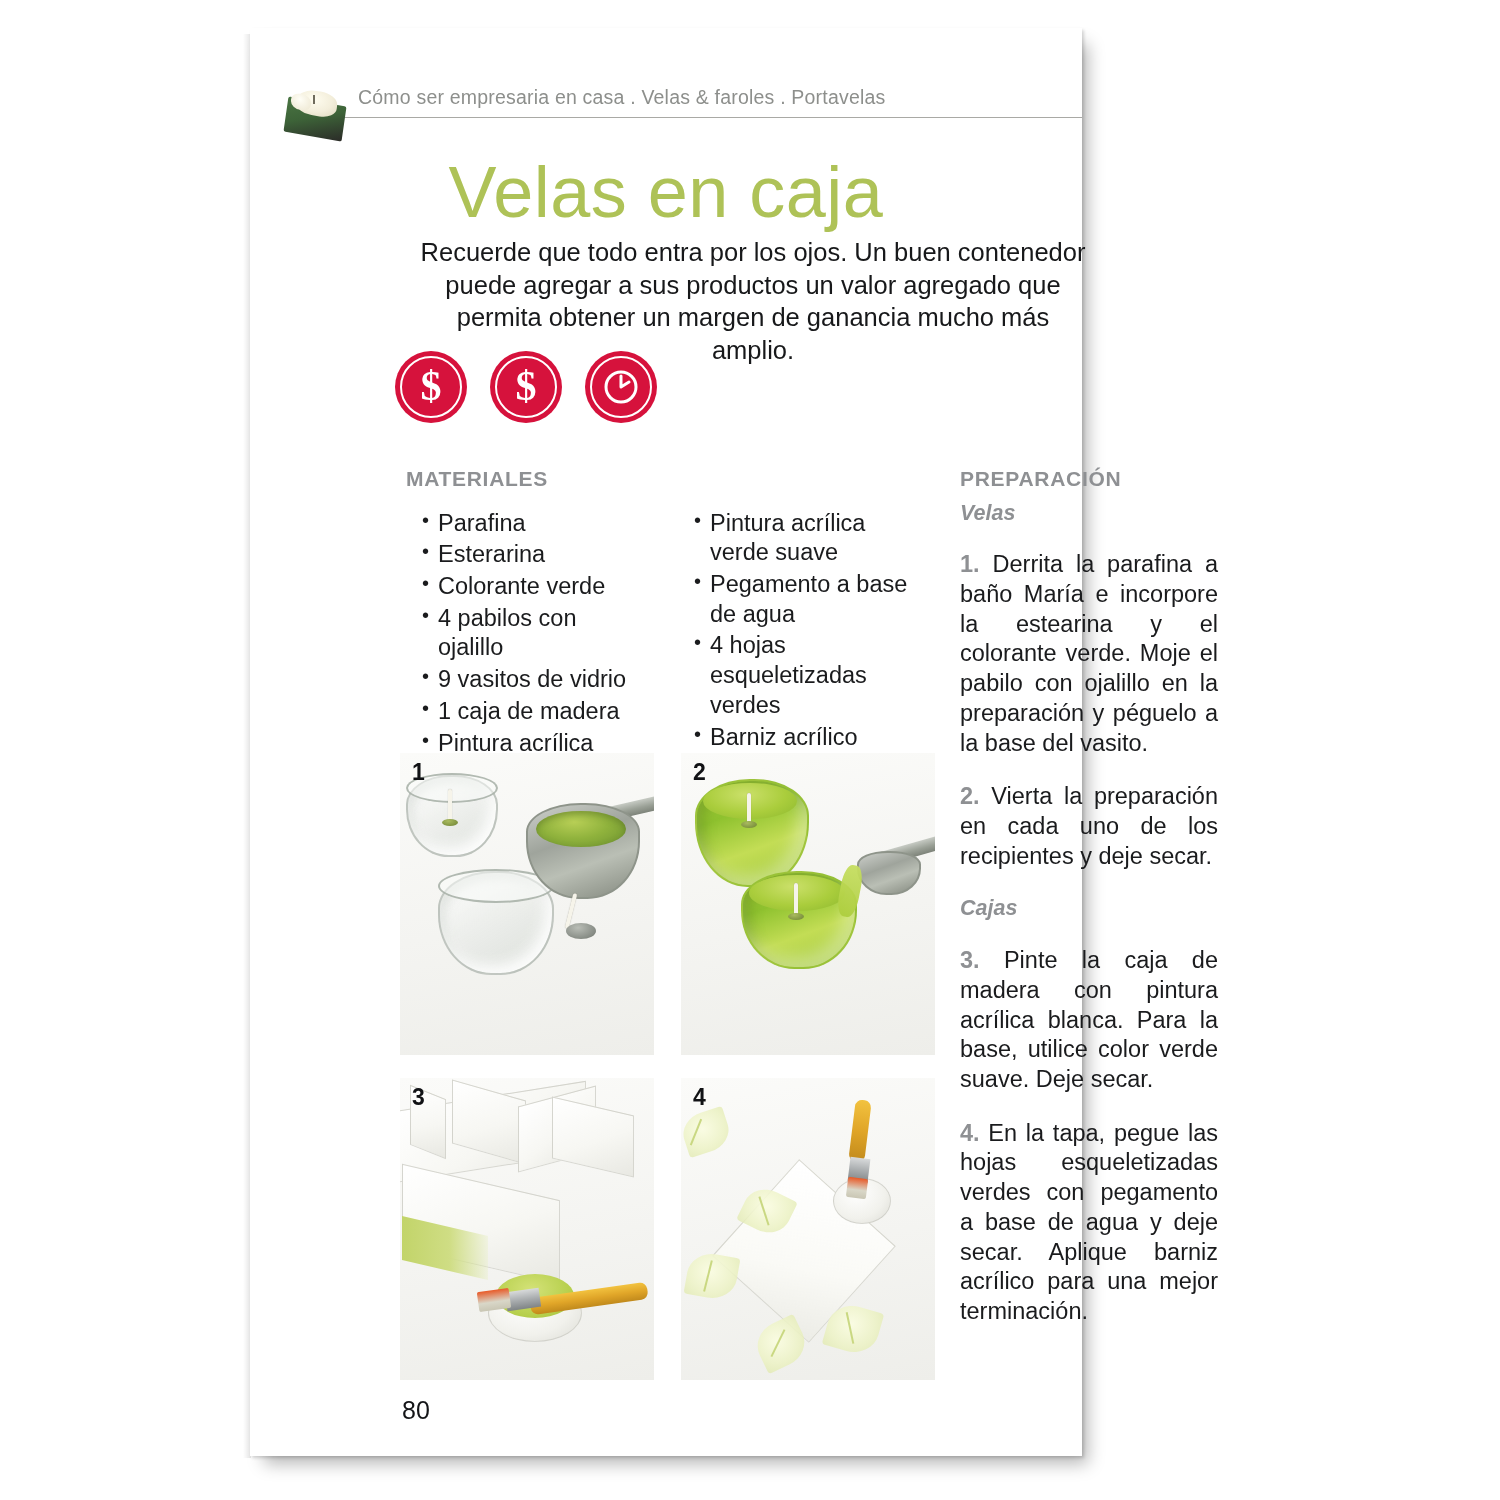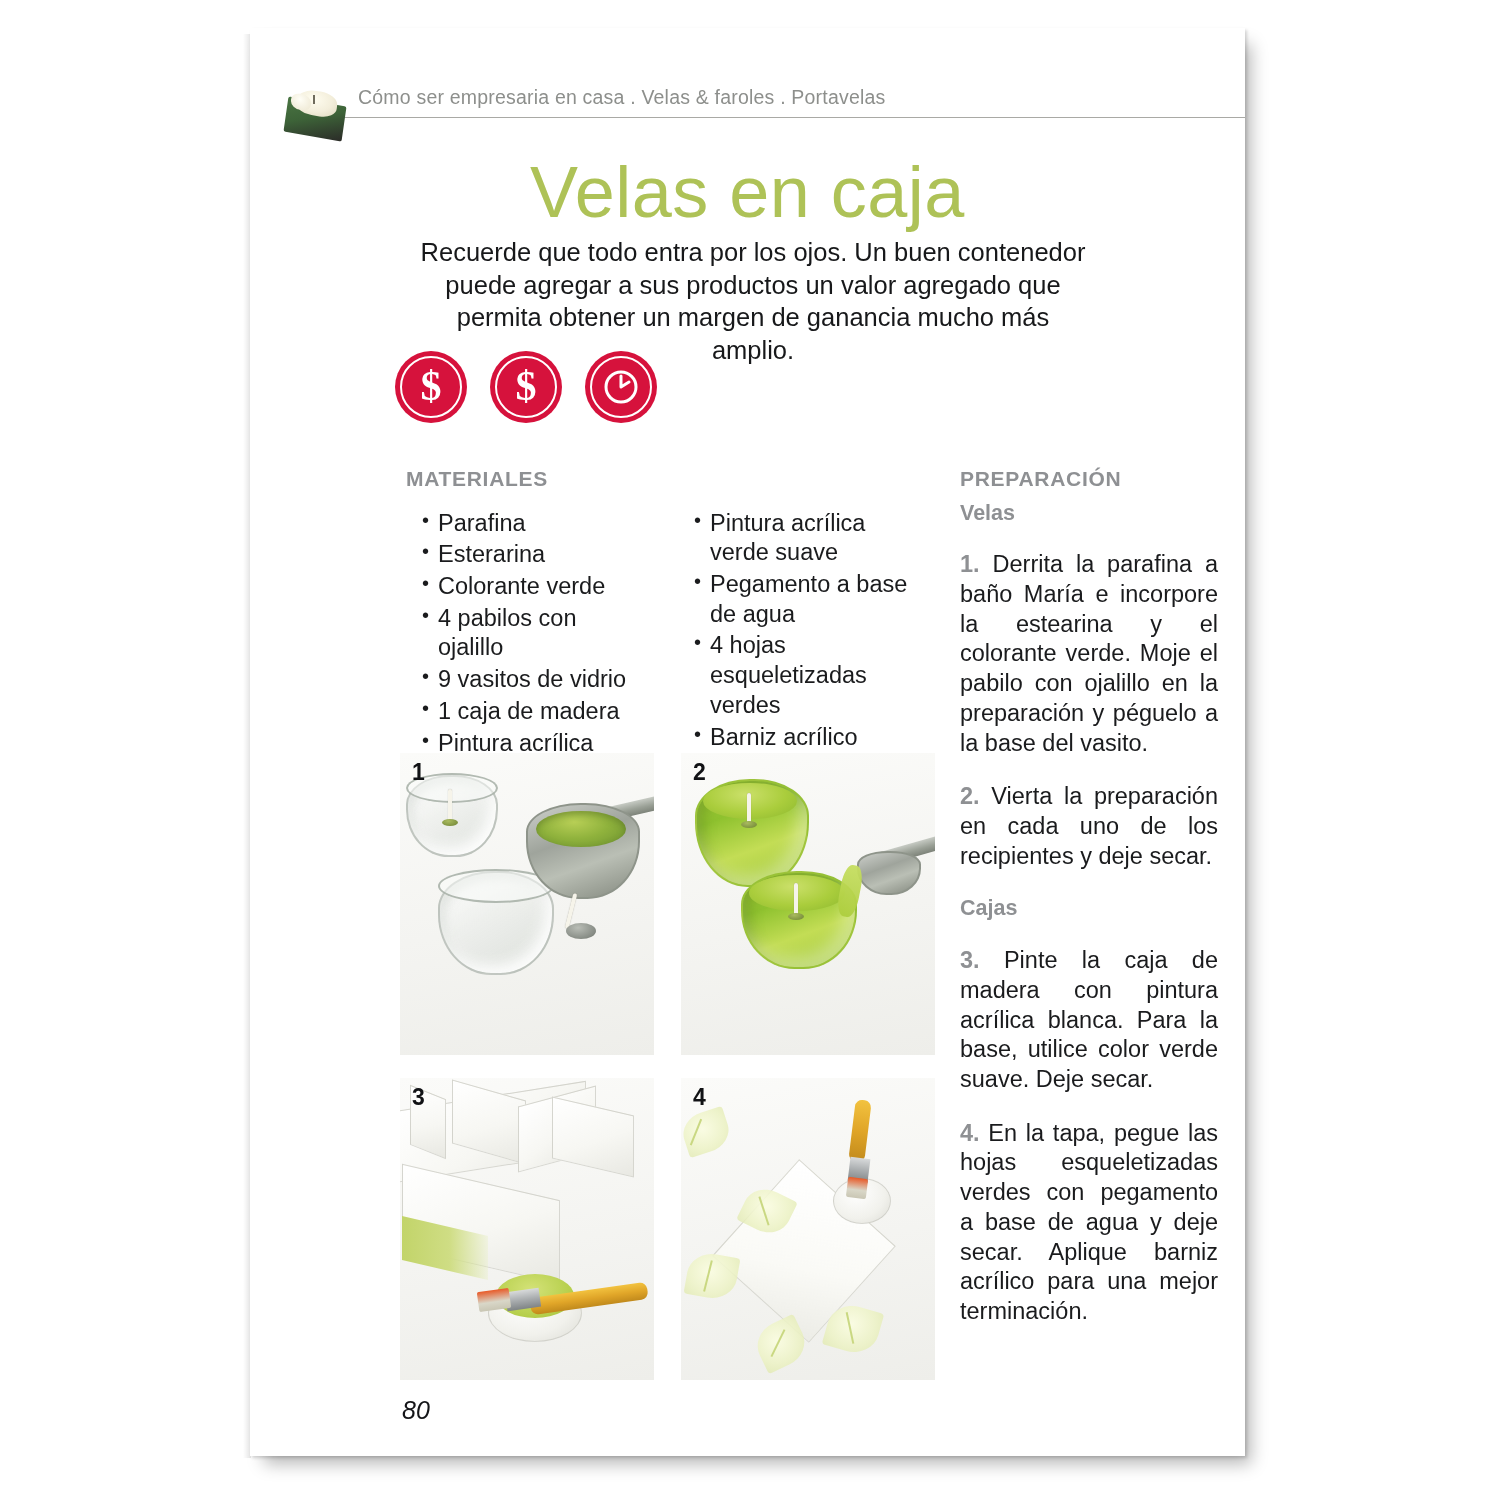--- a/index.html
+++ b/index.html
@@ -13,21 +13,21 @@
     overflow: hidden;
     font-family: "Liberation Sans", sans-serif;
     position: relative;
   }
 
   
   #page-sheet {
     position: absolute;
     left: 250px;
     top: 28px;
-    width: 995px;
+    width: 832px;
     height: 1428px;
     background: #ffffff;
     box-shadow: 10px 12px 16px -4px rgba(0,0,0,0.28),
                 2px 2px 3px rgba(0,0,0,0.16);
   }
   #page-shadow-left {
     position: absolute;
     left: 243px;
     top: 34px;
     width: 8px;
@@ -175,20 +175,21 @@
     font-weight: 700;
     letter-spacing: 0.7px;
     color: #8e9093;
     margin-bottom: 7px;
   }
   .sub-head {
     font-size: 21.5px;
     font-weight: 700;
     color: #8e9093;
     margin-bottom: 3px;
+    font-style: italic;
   }
   ul.mat {
     list-style: none;
     margin: 16px;
     padding: 0;
   }
   ul.mat li {
     position: relative;
     padding-left: 16px;
     margin-bottom: 2px;
@@ -347,21 +348,20 @@
     background: rgba(196,212,120,0.9);
   }
 
   
   .page-num {
     position: absolute;
     left: 152px;
     top: 1368px;
     font-size: 25px;
     color: #141518;
-    font-style: italic;
   }
 </style>
 </head>
 <body>
 
 <div id="page-shadow-left"></div>
 
 <div id="page-sheet">
 
   <div class="header">

